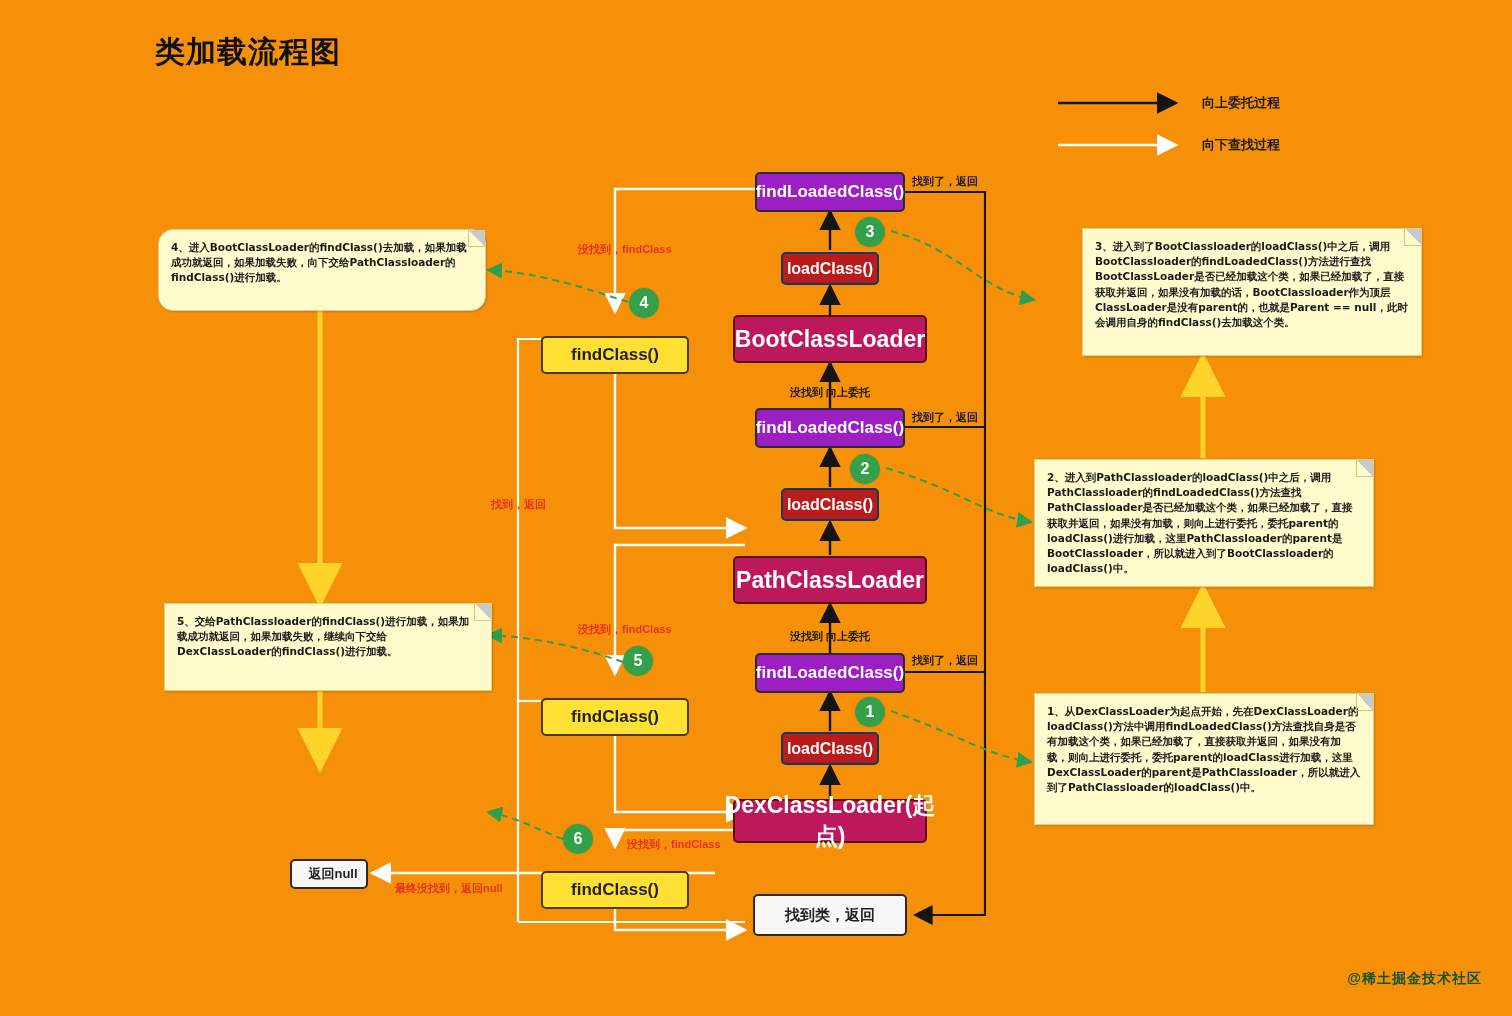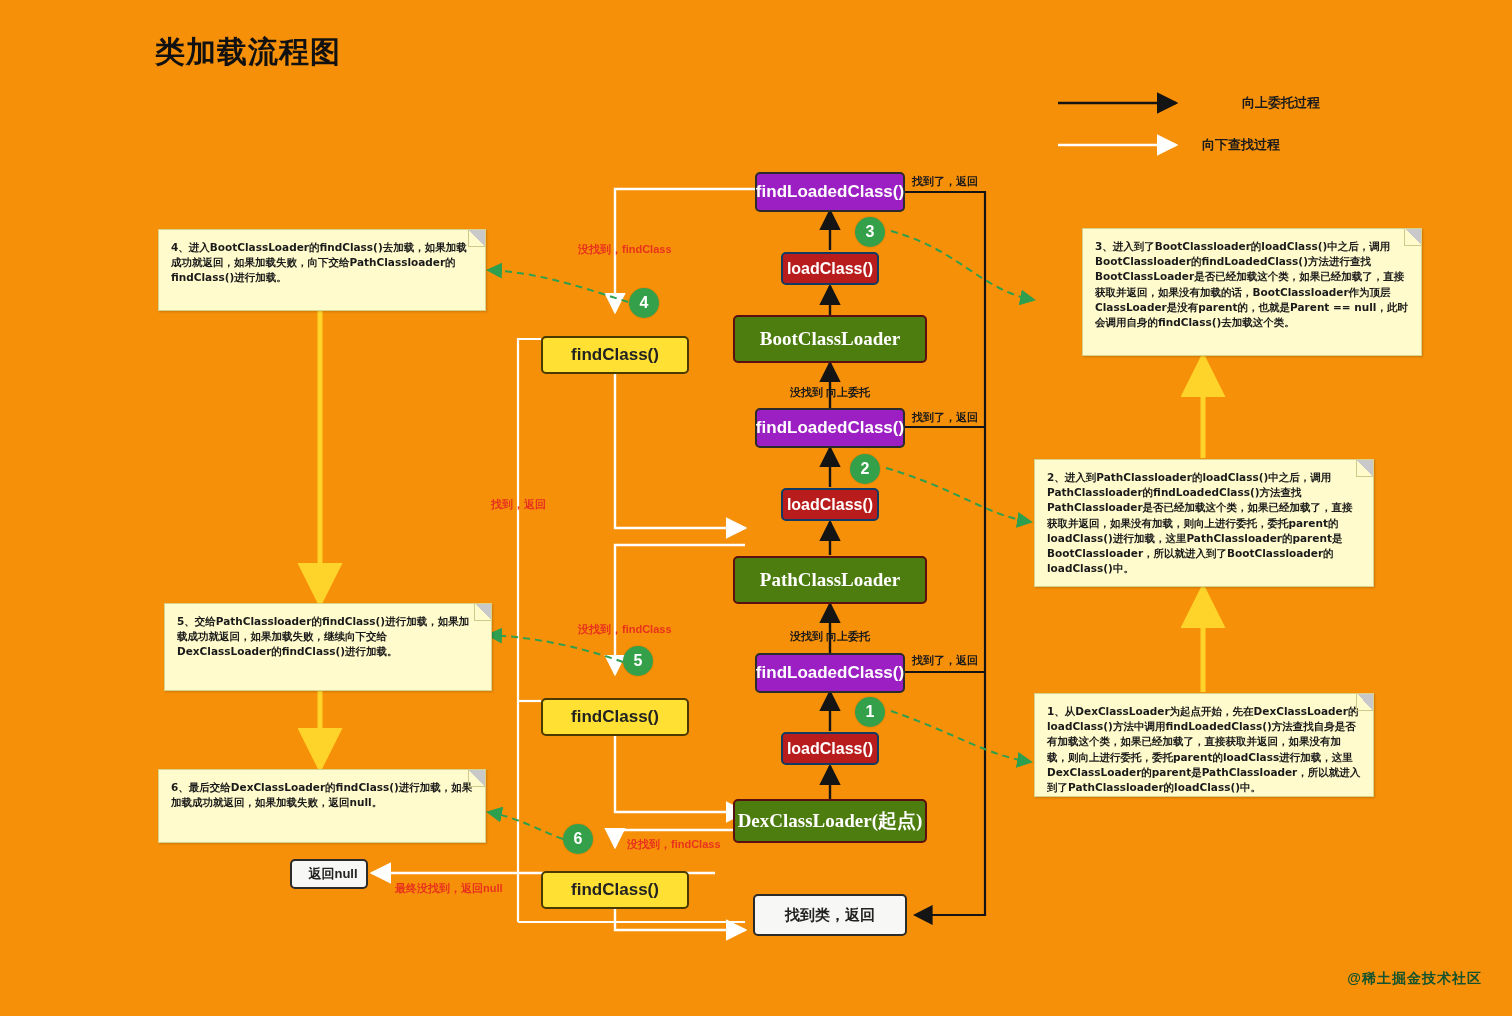--- a/index.html
+++ b/index.html
@@ -32,21 +32,21 @@
     position:absolute;
     display:flex;align-items:center;justify-content:center;
     text-align:center;
     border-radius:5px;
     box-sizing:border-box;
     font-weight:bold;
     border:2px solid #2b2b2b;
   }
   .node.purple{background:#9C1FC4;color:#fff;border-color:#2b2b2b;font-size:17px;}
   .node.blue{background:#b91c1c;color:#fff;border-color:#123a63;font-size:16px;}
-  .node.red{background:#4d7c0f;color:#fff;border-color:#5a1010;font-size:19px;font-family:Liberation Serif, serif;}
+  .node.red{background:#be185d;color:#fff;border-color:#5a1010;font-size:23px;}
   .node.yellow{background:#FFE033;color:#222;border-color:#4a3a00;font-size:17px;margin-top:16px;}
   .node.white{background:#F7F7F5;color:#222;border-color:#2b2b2b;font-size:15px;}
 
   
   .note{
     position:absolute;
     background:#FFFBCC;
     border:1px solid #d9d28a;
     box-sizing:border-box;
     color:#1a1a1a;
@@ -158,21 +158,21 @@
 
     <path d="M891,231 C960,250 980,290 1034,300" fill="none" stroke="#2E9E4F" stroke-width="2" stroke-dasharray="7 5" marker-end="url(#ar-green)"></path>
     <path d="M886,468 C960,490 985,515 1031,522" fill="none" stroke="#2E9E4F" stroke-width="2" stroke-dasharray="7 5" marker-end="url(#ar-green)"></path>
     <path d="M891,711 C960,735 985,755 1031,762" fill="none" stroke="#2E9E4F" stroke-width="2" stroke-dasharray="7 5" marker-end="url(#ar-green)"></path>
 
     <path d="M628,302 C590,290 540,272 488,270" fill="none" stroke="#2E9E4F" stroke-width="2" stroke-dasharray="7 5" marker-end="url(#ar-green)"></path>
     <path d="M623,662 C590,650 540,637 488,635" fill="none" stroke="#2E9E4F" stroke-width="2" stroke-dasharray="7 5" marker-end="url(#ar-green)"></path>
     <path d="M563,839 C540,831 520,818 488,812" fill="none" stroke="#2E9E4F" stroke-width="2" stroke-dasharray="7 5" marker-end="url(#ar-green)"></path>
   </svg>
 
-  <div class="legend-row" style="left:1228px;top:94px;">
+  <div class="legend-row" style="left:1188px;top:94px;">
     <span class="legend-label">向上委托过程</span>
   </div>
   <div class="legend-row" style="left:1188px;top:136px;">
     <span class="legend-label white">向下查找过程</span>
   </div>
 
   <div class="node purple" style="left:755px;top:172px;width:150px;height:40px;">findLoadedClass()</div>
 
   <div class="node blue" style="left:781px;top:252px;width:98px;height:33px;">loadClass()</div>
 
@@ -214,45 +214,41 @@
   <div class="lbl dark" style="left:790px;top:385px;">没找到  向上委托</div>
   <div class="lbl dark" style="left:790px;top:629px;">没找到  向上委托</div>
 
   <div class="lbl red" style="left:578px;top:242px;">没找到，findClass</div>
   <div class="lbl red" style="left:578px;top:622px;">没找到，findClass</div>
   <div class="lbl red" style="left:627px;top:837px;">没找到，findClass</div>
 
   <div class="lbl red" style="left:491px;top:497px;">找到，返回</div>
   <div class="lbl red" style="left:395px;top:881px;">最终没找到，返回null</div>
 
-  <div class="note" style="left:158px;top:229px;width:328px;height:82px;">
+  <div class="note" style="left:158px;top:229px;width:328px;height:82px;border-radius:15px;">
     <span class="fold"></span>
     <span>4、进入BootClassLoader的findClass()去加载，如果加载成功就返回，如果加载失败，向下交给PathClassloader的findClass()进行加载。</span>
   </div>
 
   <div class="note" style="left:164px;top:603px;width:328px;height:88px;">
     <span class="fold"></span>
     <span>5、交给PathClassloader的findClass()进行加载，如果加载成功就返回，如果加载失败，继续向下交给DexClassLoader的findClass()进行加载。</span>
   </div>
 
-  <div class="note" style="left:158px;top:769px;width:328px;height:74px;">
-    <span class="fold"></span>
-    <span>6、最后交给DexClassLoader的findClass()进行加载，如果加载成功就返回，如果加载失败，返回null。</span>
-  </div>
 
   <div class="note" style="left:1082px;top:228px;width:340px;height:128px;">
     <span class="fold"></span>
     <span>3、进入到了BootClassloader的loadClass()中之后，调用BootClassloader的findLoadedClass()方法进行查找BootClassLoader是否已经加载这个类，如果已经加载了，直接获取并返回，如果没有加载的话，BootClassloader作为顶层ClassLoader是没有parent的，也就是Parent == null，此时会调用自身的findClass()去加载这个类。</span>
   </div>
 
   <div class="note" style="left:1034px;top:459px;width:340px;height:128px;">
     <span class="fold"></span>
     <span>2、进入到PathClassloader的loadClass()中之后，调用PathClassloader的findLoadedClass()方法查找PathClassloader是否已经加载这个类，如果已经加载了，直接获取并返回，如果没有加载，则向上进行委托，委托parent的loadClass()进行加载，这里PathClassloader的parent是BootClassloader，所以就进入到了BootClassloader的loadClass()中。</span>
   </div>
 
-  <div class="note" style="left:1034px;top:693px;width:340px;height:104px;">
+  <div class="note" style="left:1034px;top:693px;width:340px;height:132px;">
     <span class="fold"></span>
     <span>1、从DexClassLoader为起点开始，先在DexClassLoader的loadClass()方法中调用findLoadedClass()方法查找自身是否有加载这个类，如果已经加载了，直接获取并返回，如果没有加载，则向上进行委托，委托parent的loadClass进行加载，这里DexClassLoader的parent是PathClassloader，所以就进入到了PathClassloader的loadClass()中。</span>
   </div>
 
   <div class="watermark">@稀土掘金技术社区</div>
 
 </div>
 
 </body></html>

